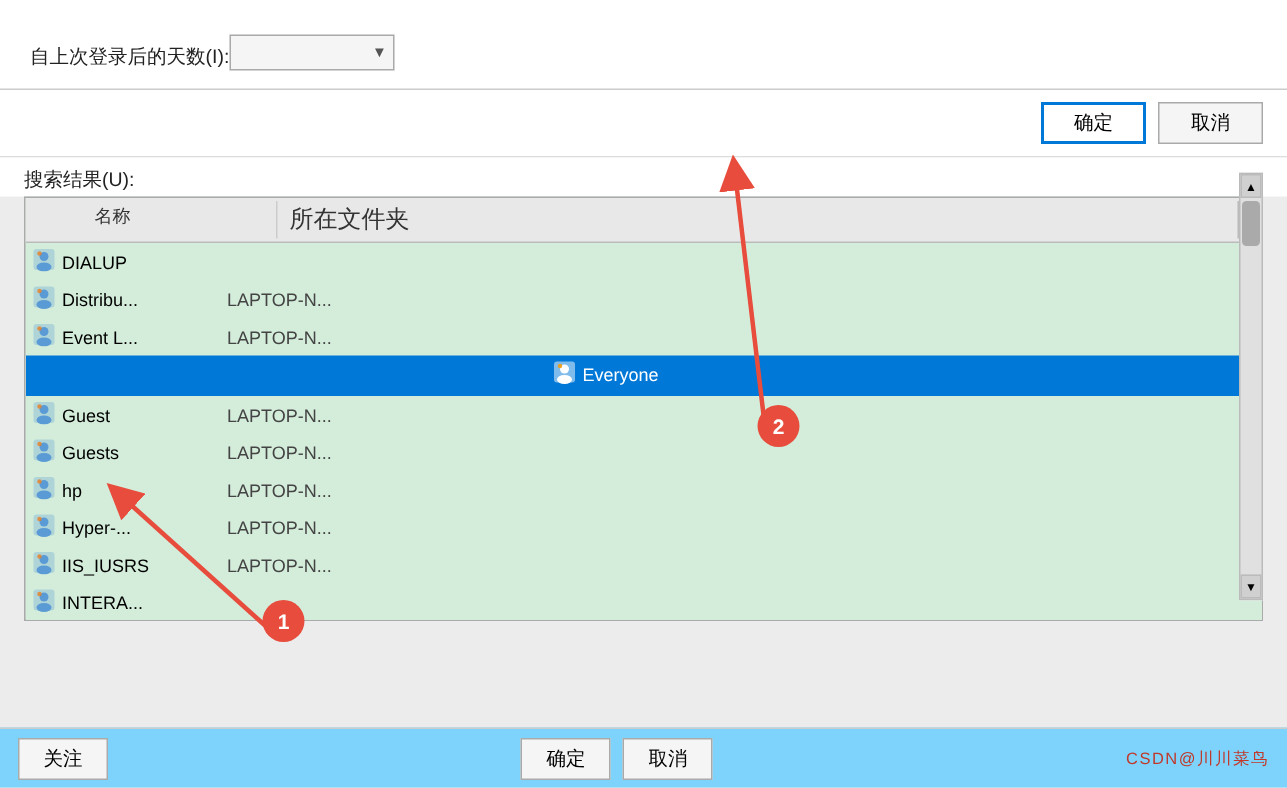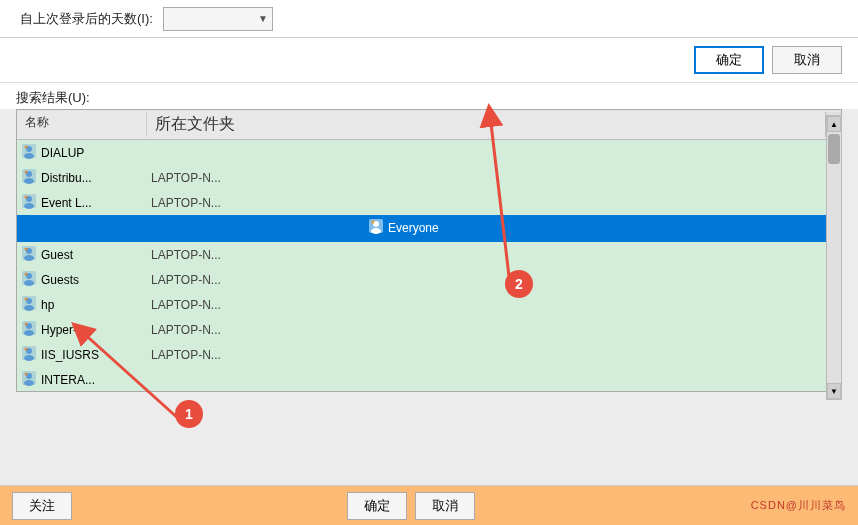--- a/index.html
+++ b/index.html
@@ -19,23 +19,22 @@
       position: relative;
       background: #ececec;
     }
 
     
     .top-section {
       background: #ffffff;
       padding: 12px 20px 12px 20px;
       border-bottom: 1px solid #ccc;
       display: flex;
-      align-items: center;
-      gap: 10px;
-      height: 38px;
+      align-items: flex-end;
+      height: 60px;
     }
 
     .days-label {
       color: #222;
       white-space: nowrap;
     }
 
     .days-dropdown {
       width: 110px;
       height: 24px;
@@ -110,20 +109,21 @@
       border-bottom: 1px solid #bbb;
       padding: 2px 0;
     }
 
     .col-name-header {
       width: 130px;
       padding: 2px 8px;
       font-size: 12px;
       color: #333;
       border-right: 1px solid #ccc;
+      margin-left: 38px;
     }
 
     .col-folder-header {
       flex: 1;
       padding: 2px 8px;
       font-size: 16px;
       color: #333;
     }
 
     .scroll-up-btn {
@@ -210,21 +210,21 @@
       font-weight: bold;
     }
 
     
     .bottom-bar {
       position: absolute;
       bottom: 0;
       left: 0;
       width: 100%;
       height: 40px;
-      background: #fdba74;
+      background: #7dd3fc;
       border-top: 1px solid #ccc;
       display: flex;
       align-items: center;
       gap: 8px;
       padding: 0 12px;
     }
 
     .btn-bottom {
       min-width: 60px;
       height: 28px;

